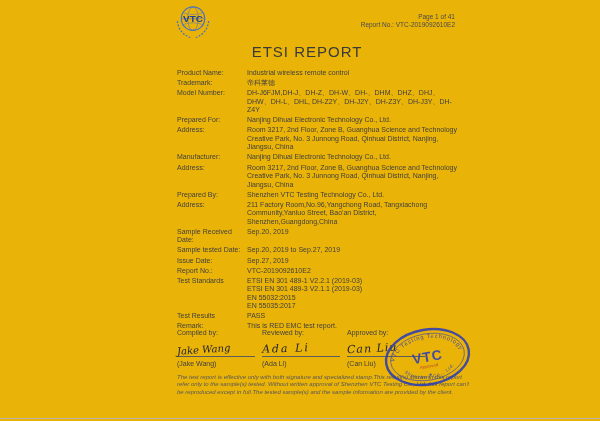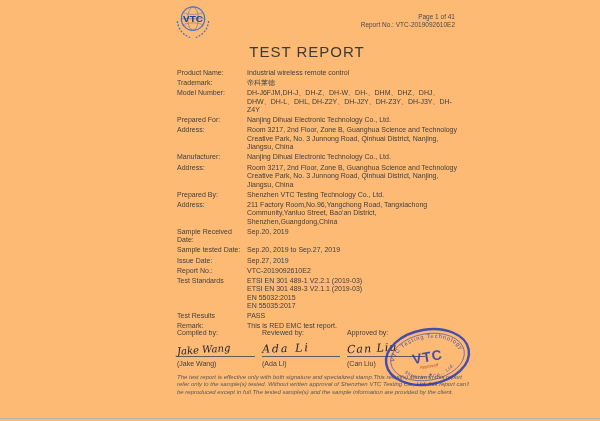--- a/index.html
+++ b/index.html
@@ -1,17 +1,17 @@
 <!DOCTYPE html>
 <html><head>
 <meta charset="utf-8">
 <style>
   html,body{margin:0;padding:0;background:#ffffff;}
   .page{
-    position:relative;width:600px;height:421px;background:#fdba74;
+    position:relative;width:600px;height:421px;background:#eab308;
     font-family:"Liberation Sans", sans-serif;color:#3f3f3f;overflow:hidden;
   }
   
   .logo{position:absolute;left:171px;top:3px;width:44px;height:38px;}
   .header-right{
     position:absolute;top:13px;right:145px;text-align:right;
     font-size:6.5px;line-height:8px;color:#4a4a4a;
   }
   .title{
     position:absolute;top:43px;left:0;right:0;text-align:center;padding-left:14px;
@@ -57,21 +57,21 @@
       <path d="M 39.5 19 Q 38 31.5 26 36.5" stroke-width="1.4" stroke-dasharray="2 1.6"></path>
     </g>
     <text x="23" y="20.5" text-anchor="middle" font-size="10.5" font-weight="bold" fill="#1d3f9c">VTC</text>
   </svg>
 
   <div class="header-right">
     <div>Page 1 of 41</div>
     <div>Report No.: VTC-2019092610E2</div>
   </div>
 
-  <div class="title">TEST REPORT</div>
+  <div class="title">ETSI REPORT</div>
 
   <div class="fields">
     <div class="frow">
       <div class="label">Product Name:</div>
       <div class="value">Industrial wireless remote control</div>
     </div>
     <div class="frow">
       <div class="label">Trademark:</div>
       <div class="value">帝科莱德</div>
     </div>

